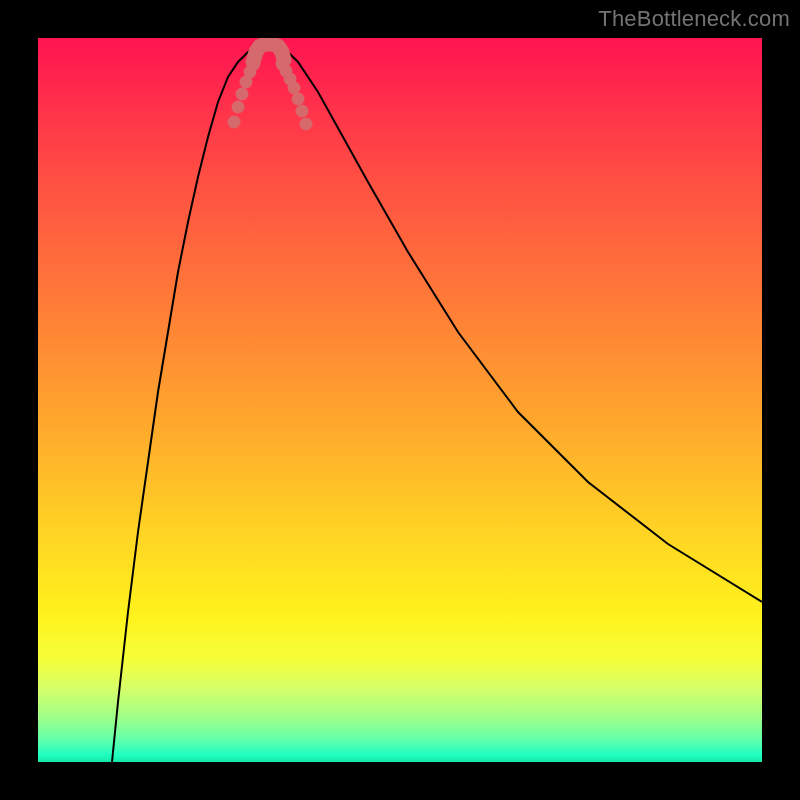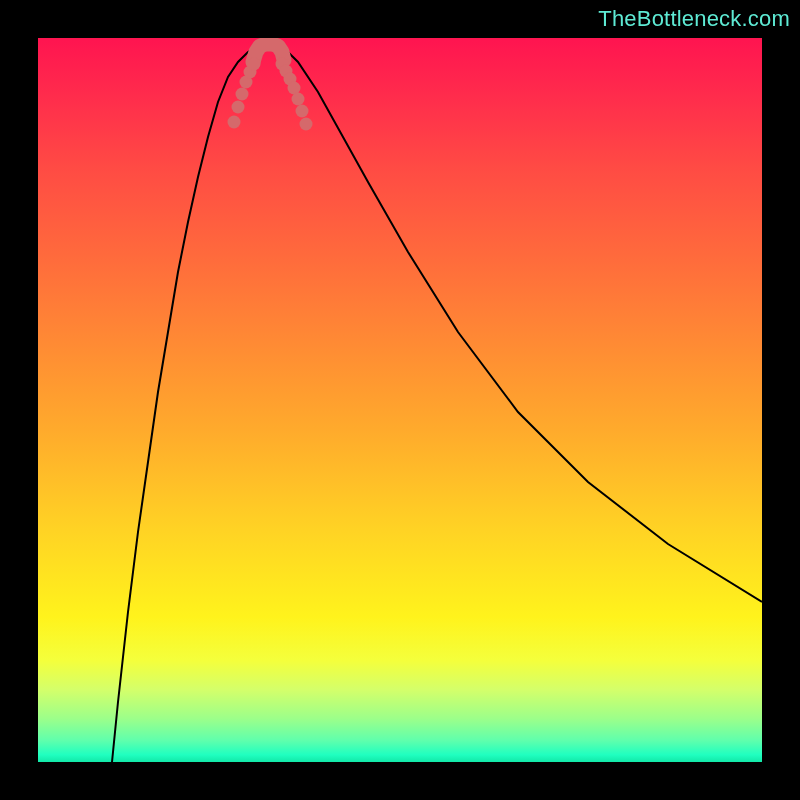--- a/index.html
+++ b/index.html
@@ -41,21 +41,21 @@
       #9cff8a 94%,
       #60ffac 97%,
       #20ffc0 99%,
       #12e8a8 100%
     );
   }
   .watermark {
     position: absolute;
     top: 6px;
     right: 10px;
-    color: #5eead4;
+    color: #737373;
     font-size: 22px;
     letter-spacing: 0.2px;
     font-weight: 500;
   }
   svg.curve {
     position: absolute;
     top: 0;
     left: 0;
   }
 </style>

